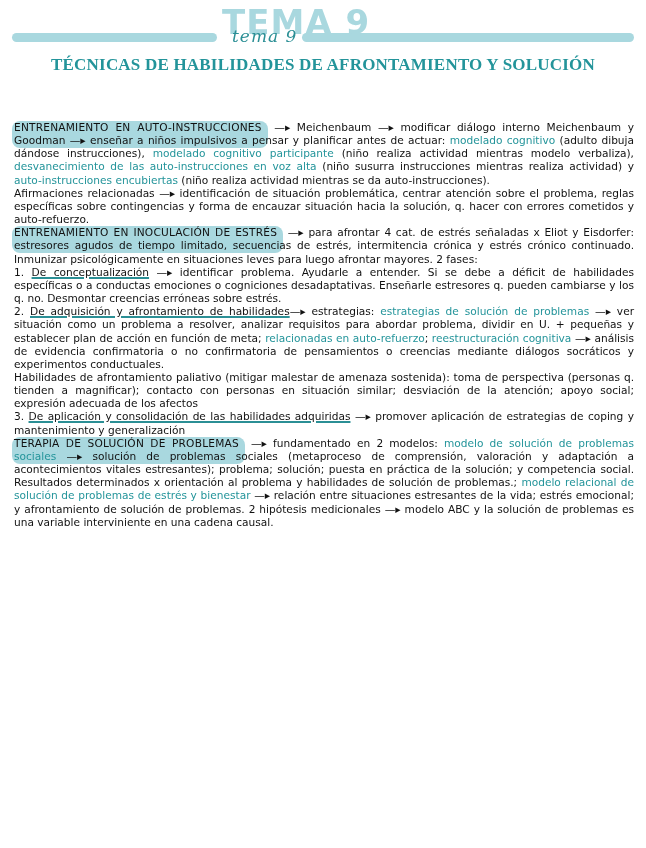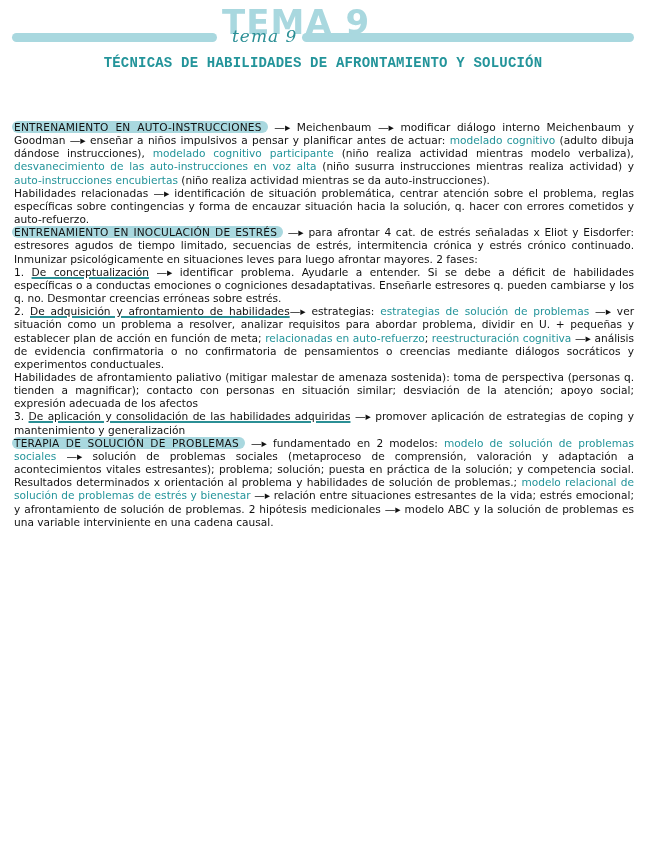--- a/index.html
+++ b/index.html
@@ -7,29 +7,29 @@
          font-family: "Liberation Sans", sans-serif; color: #111; }
   .header { position: absolute; left: 0; top: 0; width: 526px; height: 120px; }
   .bar { position: absolute; top: 33px; height: 9px; background: #a9d8df; border-radius: 5px; }
   .bar.left { left: 12px; width: 205px; }
   .bar.right { left: 302px; width: 332px; }
   .tema-big { position: absolute; left: 222px; top: 4px; font-family: "DejaVu Sans", sans-serif;
               font-weight: bold; font-size: 34px; letter-spacing: 1px; color: #a9d8df; line-height: 36px; }
   .tema-script { position: absolute; left: 232px; top: 26px; font-family: "DejaVu Serif", serif;
                  font-style: italic; font-size: 17px; color: #2b8f95; letter-spacing: 1px; }
   .title { position: absolute; left: 0; width: 646px; text-align: center; color: #23949a;
-           font-family: Liberation Mono, monospace; font-weight: bold; font-size: 14px; letter-spacing: 0.2px; }
+           font-family: Liberation Serif, serif; font-weight: bold; font-size: 17px; letter-spacing: 0.2px; }
   .title.l1 { top: 55px; }
   .title.l2 { top: 84px; }
 
   .notes { position: absolute; left: 14px; top: 121px; width: 620px;
            font-family: "DejaVu Sans", sans-serif; font-size: 10.6px; line-height: 13.15px;
            text-align: justify; }
   .notes p { margin: 0; }
-  .pill { background: #a9d8df; border-radius: 8px; padding: 0 6px 0 2px; margin-left: -2px;
+  .pill { background: #a9d8df; border-radius: 8px; padding: 0 6px 15px 2px; margin-left: -2px;
           letter-spacing: 0.2px; }
   .teal { color: #23949a; }
   .ul { text-decoration: underline; text-decoration-color: #2b8f95; text-decoration-thickness: 1.5px; }
   .arrow { color: #111; }
 </style>
 </head>
 <body>
 
 <div class="header">
   <div class="bar left"></div>
@@ -39,21 +39,21 @@
   <div class="title l1">TÉCNICAS DE HABILIDADES DE AFRONTAMIENTO Y SOLUCIÓN</div>
 </div>
 
 <div class="notes">
 
   <p>
     <span class="pill">ENTRENAMIENTO EN AUTO-INSTRUCCIONES</span>
     <span class="arrow">—▸</span><span> Meichenbaum </span><span class="arrow">—▸</span><span> modificar diálogo interno Meichenbaum y Goodman </span><span class="arrow">—▸</span><span> enseñar a niños impulsivos a pensar y planificar antes de actuar: </span><span class="teal">modelado cognitivo</span><span> (adulto dibuja dándose instrucciones), </span><span class="teal">modelado cognitivo participante</span><span> (niño realiza actividad mientras modelo verbaliza), </span><span class="teal">desvanecimiento de las auto-instrucciones en voz alta</span><span> (niño susurra instrucciones mientras realiza actividad) y </span><span class="teal">auto-instrucciones encubiertas</span><span> (niño realiza actividad mientras se da auto-instrucciones).</span>
   </p>
   <p>
-    <span>Habilidades relacionadas </span><span class="arrow">—▸</span><span> identificación de situación problemática, centrar atención sobre el problema, reglas específicas sobre contingencias y forma de encauzar situación hacia la solución, q. hacer con errores cometidos y auto-refuerzo.</span>
+    <span>Afirmaciones relacionadas </span><span class="arrow">—▸</span><span> identificación de situación problemática, centrar atención sobre el problema, reglas específicas sobre contingencias y forma de encauzar situación hacia la solución, q. hacer con errores cometidos y auto-refuerzo.</span>
   </p>
 
   <p>
     <span class="pill">ENTRENAMIENTO EN INOCULACIÓN DE ESTRÉS</span>
     <span class="arrow">—▸</span><span> para afrontar 4 cat. de estrés señaladas x Eliot y Eisdorfer: estresores agudos de tiempo limitado, secuencias de estrés, intermitencia crónica y estrés crónico continuado. Inmunizar psicológicamente en situaciones leves para luego afrontar mayores. 2 fases:</span>
   </p>
   <p>
     <span>1. </span><span class="ul">De conceptualización</span>
     <span class="arrow">—▸</span><span> identificar problema. Ayudarle a entender. Si se debe a déficit de habilidades específicas o a conductas emociones o cogniciones desadaptativas. Enseñarle estresores q. pueden cambiarse y los q. no. Desmontar creencias erróneas sobre estrés.</span>
   </p>

